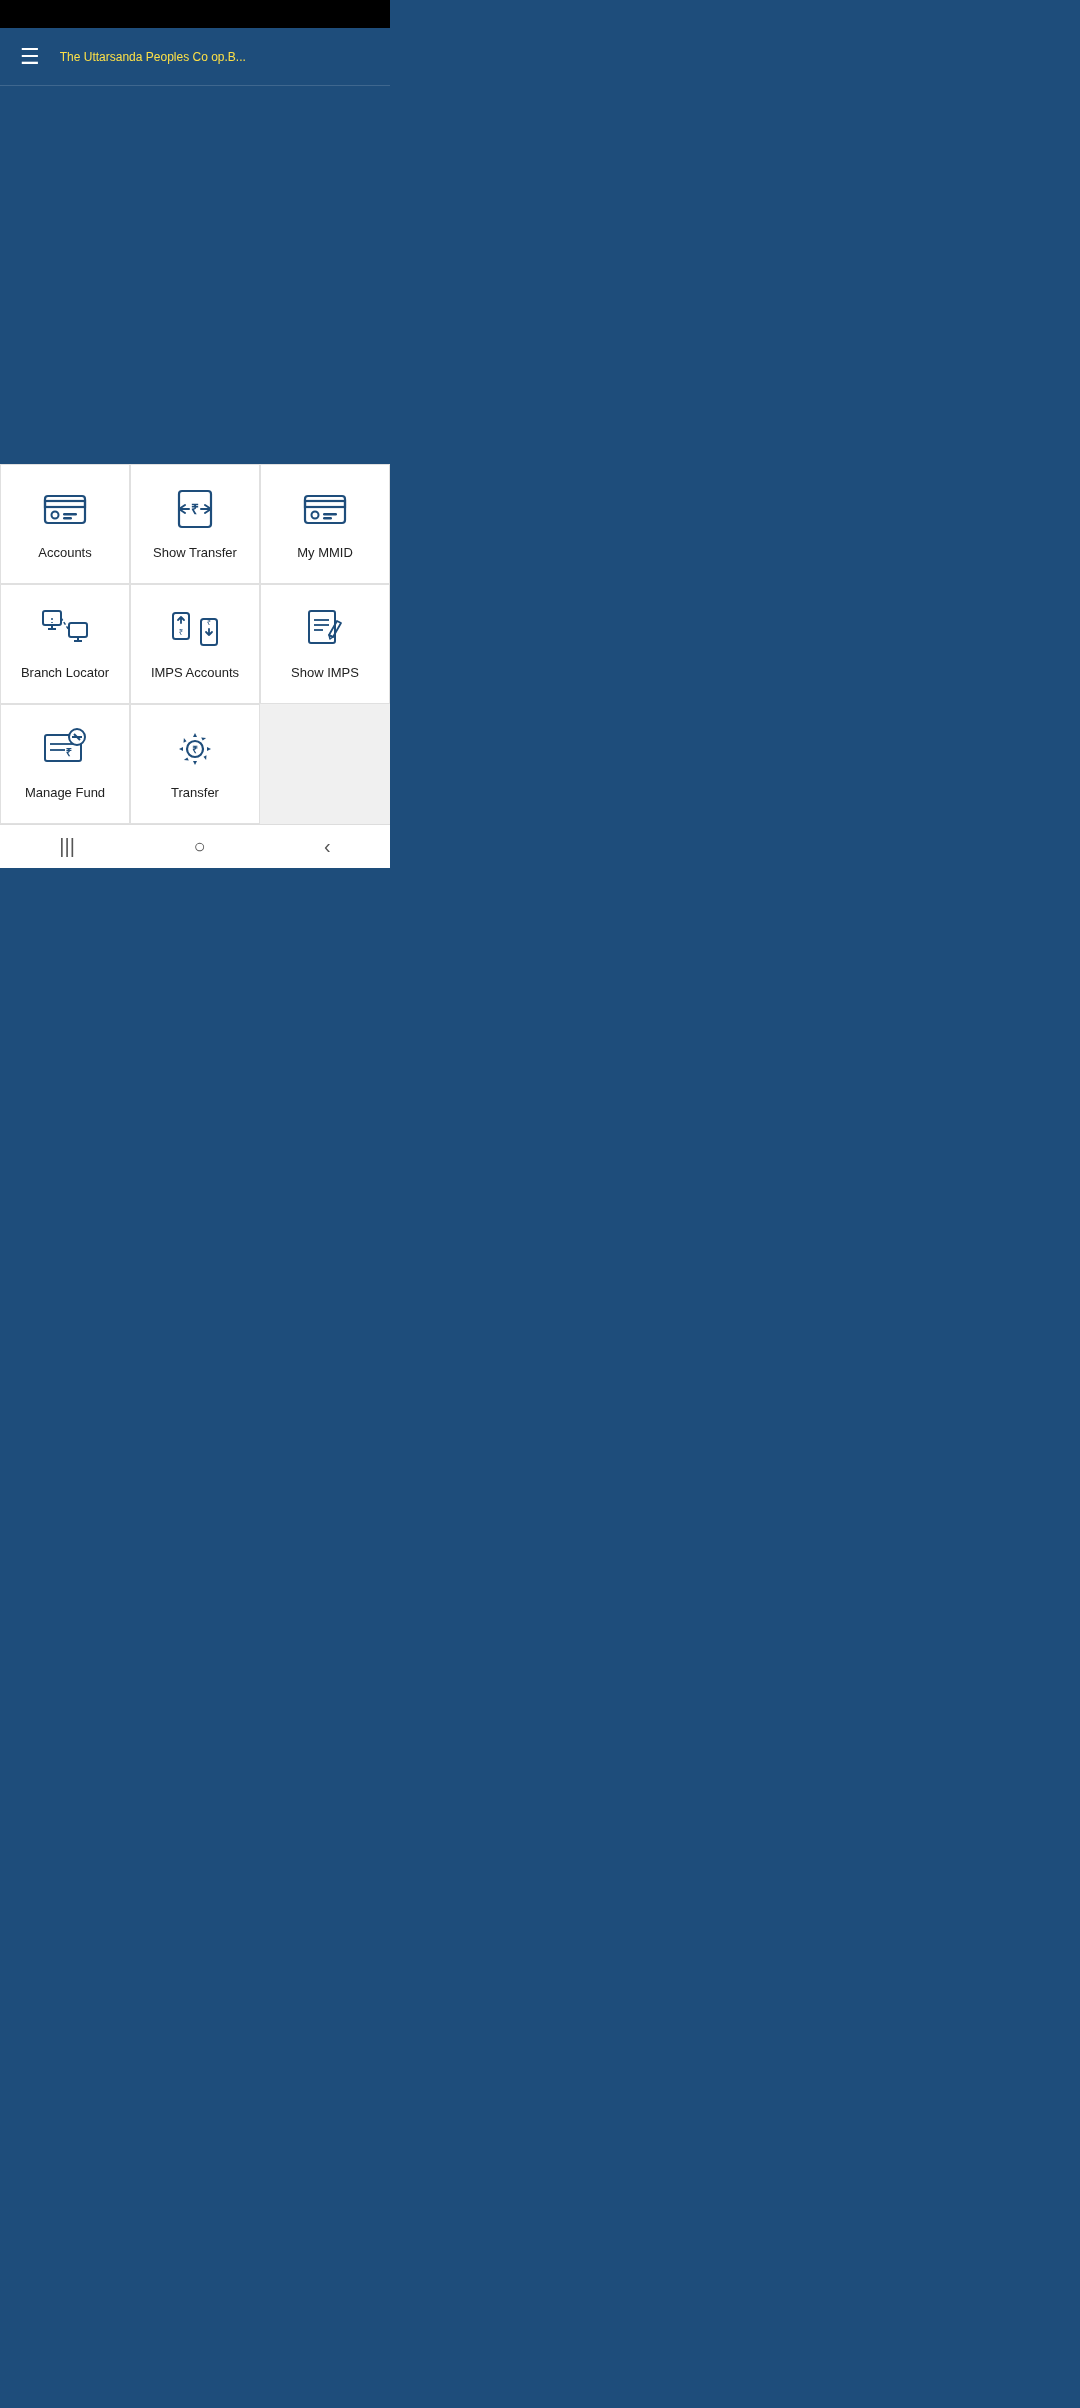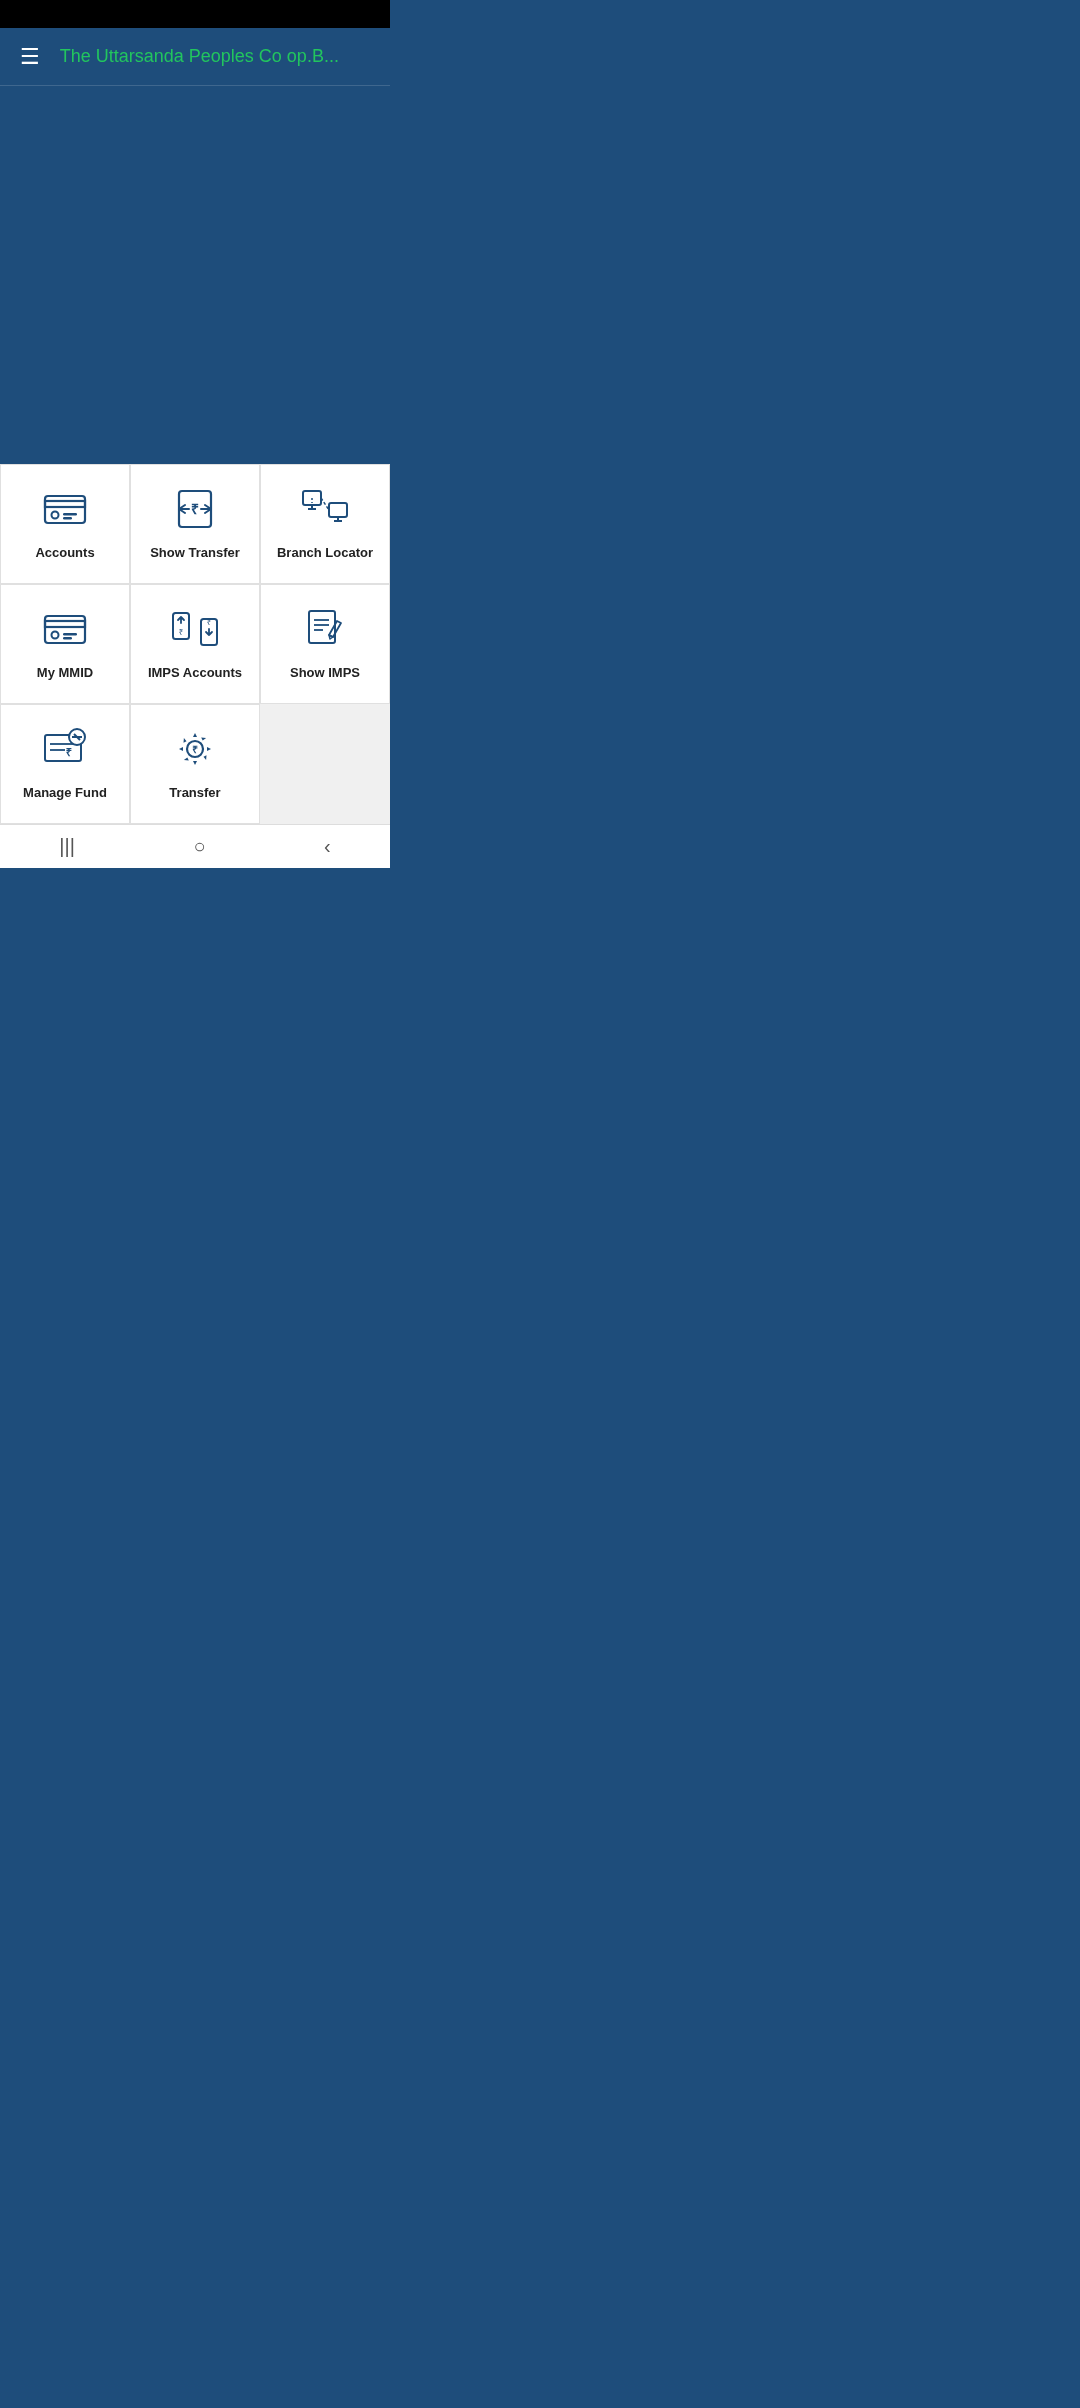--- a/index.html
+++ b/index.html
@@ -41,22 +41,22 @@
       font-size: 22px;
       cursor: pointer;
       margin-right: 16px;
       background: none;
       border: none;
       line-height: 1;
       padding: 4px;
     }
 
     .header-title {
-      color: #22c55e;
-      font-size: 18px;
+      color: #fde047;
+      font-size: 12px;
       font-weight: 500;
       white-space: nowrap;
       overflow: hidden;
       text-overflow: ellipsis;
     }
 
     .banner-area {
       background: #1e4d7b;
       flex: 1;
       min-height: 0;
@@ -86,21 +86,21 @@
     .grid-item .icon-wrap {
       width: 52px;
       height: 52px;
       display: flex;
       align-items: center;
       justify-content: center;
     }
 
     .grid-item .item-label {
       font-size: 13px;
-      font-weight: 700;
+      font-weight: 400;
       color: #222;
       text-align: center;
       line-height: 1.3;
     }
 
     .nav-bar {
       background: white;
       height: 44px;
       display: flex;
       align-items: center;
@@ -157,46 +157,46 @@
         <path d="M36 22 L42 26 L36 30" stroke="#1e4d7b" stroke-width="2" stroke-linecap="round" stroke-linejoin="round"></path>
         <path d="M42 26 L32 26" stroke="#1e4d7b" stroke-width="2" stroke-linecap="round"></path>
       </svg>
     </div>
     <span class="item-label">Show Transfer</span>
   </div>
 
   <div class="grid-item">
     <div class="icon-wrap">
       <svg viewBox="0 0 52 52" width="52" height="52" fill="none" xmlns="http://www.w3.org/2000/svg">
+        <rect x="6" y="13" width="40" height="27" rx="3" stroke="#1e4d7b" stroke-width="2.2"></rect>
+        <rect x="6" y="18" width="40" height="6" stroke="#1e4d7b" stroke-width="2.2"></rect>
+        <circle cx="16" cy="32" r="3.5" stroke="#1e4d7b" stroke-width="2"></circle>
+        <rect x="24" y="30" width="14" height="2.5" rx="1.2" fill="#1e4d7b"></rect>
+        <rect x="24" y="34" width="9" height="2.5" rx="1.2" fill="#1e4d7b"></rect>
+      </svg>
+    </div>
+    <span class="item-label">My MMID</span>
+  </div>
+
+  <div class="grid-item">
+    <div class="icon-wrap">
+      <svg viewBox="0 0 52 52" width="52" height="52" fill="none" xmlns="http://www.w3.org/2000/svg">
 
         <rect x="4" y="8" width="18" height="14" rx="2" stroke="#1e4d7b" stroke-width="2"></rect>
         <line x1="13" y1="22" x2="13" y2="26" stroke="#1e4d7b" stroke-width="2"></line>
         <line x1="9" y1="26" x2="17" y2="26" stroke="#1e4d7b" stroke-width="2"></line>
         <rect x="30" y="20" width="18" height="14" rx="2" stroke="#1e4d7b" stroke-width="2"></rect>
         <line x1="39" y1="34" x2="39" y2="38" stroke="#1e4d7b" stroke-width="2"></line>
         <line x1="35" y1="38" x2="43" y2="38" stroke="#1e4d7b" stroke-width="2"></line>
 
         <line x1="22" y1="15" x2="30" y2="27" stroke="#1e4d7b" stroke-width="1.5" stroke-dasharray="3 2"></line>
         <line x1="13" y1="15" x2="13" y2="20" stroke="#1e4d7b" stroke-width="1.5" stroke-dasharray="2 2"></line>
       </svg>
     </div>
     <span class="item-label">Branch Locator</span>
-  </div>
-
-  <div class="grid-item">
-    <div class="icon-wrap">
-      <svg viewBox="0 0 52 52" width="52" height="52" fill="none" xmlns="http://www.w3.org/2000/svg">
-        <rect x="6" y="13" width="40" height="27" rx="3" stroke="#1e4d7b" stroke-width="2.2"></rect>
-        <rect x="6" y="18" width="40" height="6" stroke="#1e4d7b" stroke-width="2.2"></rect>
-        <circle cx="16" cy="32" r="3.5" stroke="#1e4d7b" stroke-width="2"></circle>
-        <rect x="24" y="30" width="14" height="2.5" rx="1.2" fill="#1e4d7b"></rect>
-        <rect x="24" y="34" width="9" height="2.5" rx="1.2" fill="#1e4d7b"></rect>
-      </svg>
-    </div>
-    <span class="item-label">My MMID</span>
   </div>
 
   <div class="grid-item">
     <div class="icon-wrap">
       <svg viewBox="0 0 52 52" width="52" height="52" fill="none" xmlns="http://www.w3.org/2000/svg">
 
         <rect x="4" y="10" width="16" height="26" rx="2.5" stroke="#1e4d7b" stroke-width="2"></rect>
         <rect x="32" y="16" width="16" height="26" rx="2.5" stroke="#1e4d7b" stroke-width="2"></rect>
 
         <path d="M12 20 L12 14 M9 17 L12 14 L15 17" stroke="#1e4d7b" stroke-width="1.8" stroke-linecap="round" stroke-linejoin="round"></path>

